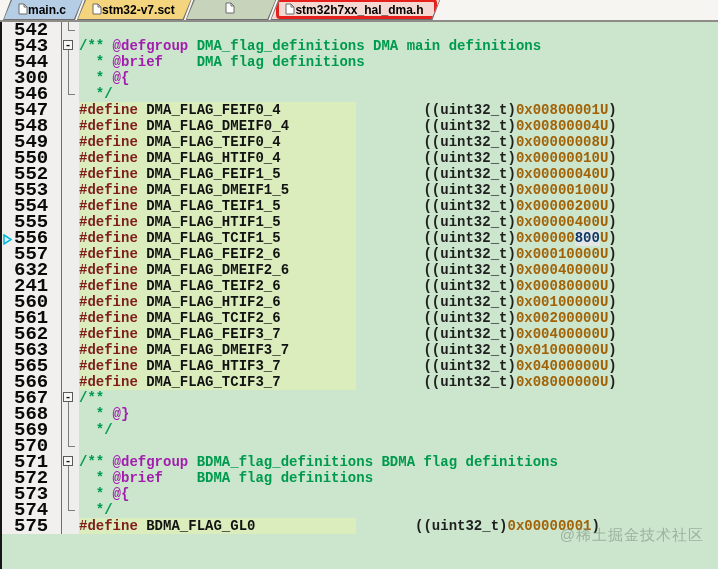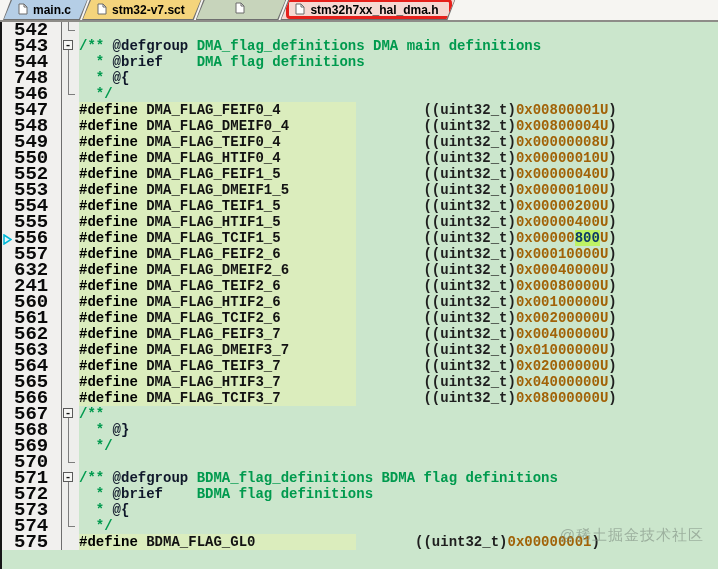--- a/index.html
+++ b/index.html
@@ -12,21 +12,21 @@
   .tabbar{
     position:relative;height:20px;background:#f6f5f2;
     border-bottom:2px solid #8e8c88;
     display:flex;align-items:flex-end;padding-left:3px;
     font-family:"Liberation Sans","DejaVu Sans",sans-serif;
   }
   .tab{height:20px;margin-left:-6px;position:relative;
        clip-path:polygon(8px 0,100% 0,calc(100% - 8px) 100%,0 100%);
        background:#6f6f6f;padding:1px 1px 0 1px;}
   .tab:first-child{margin-left:0;}
-  .tab-in{height:19px;display:flex;align-items:center;gap:5px;
+  .tab-in{height:19px;display:flex;align-items:center;
           padding:0 16px 0 14px;
           clip-path:polygon(8px 0,100% 0,calc(100% - 8px) 100%,0 100%);}
   .tab-label{font-size:12px;font-weight:bold;color:#000;white-space:nowrap;}
   .doc-icon{flex:0 0 auto;}
   .annotation-box{position:absolute;left:6px;right:4px;top:0;bottom:1px;
         border:3px solid #e6201b;border-radius:4px;pointer-events:none;}
   
   .editor{
     position:relative;height:547px;background:#cbe6cc;
     border-left:2px solid #161616;
@@ -39,26 +39,26 @@
         border-left:1px solid #6e6e6e;}
   .fline{position:absolute;left:6px;width:1px;background:#7d7d7d;}
   .ftick{position:absolute;left:6px;height:1px;width:7px;background:#7d7d7d;}
   .fbox{position:absolute;left:1px;top:2px;width:10px;height:10px;
         background:#f6f6f4;border:1px solid #5a5a5a;color:#111;
         font-size:11px;line-height:8px;text-align:center;box-sizing:border-box;}
   .code{flex:1 1 auto;white-space:pre;position:relative;color:#1f1f1f;}
   .code .seg{position:relative;z-index:1;}
   .band{position:absolute;left:0;top:0;bottom:0;width:277px;background:#dbedbd;z-index:0;}
   .c-comment{color:#009a4e;}
-  .c-doc{color:#0f172a;margin-top:8px;}
-  .c-pp{color:#000000;}
+  .c-doc{color:#a21caf;margin-top:8px;}
+  .c-pp{color:#7f1d1d;}
   .c-name{color:#121212;}
   .c-plain{color:#1f1f1f;}
   .c-num{color:#a16207;}
-  .c-numsel{color:#0c3a66;background:#bef264;}
+  .c-numsel{color:#0c3a66;background:#e5e5e5;}
   .arrow{position:absolute;left:1px;top:3px;}
   .watermark{position:absolute;right:14px;bottom:24px;
      font-family:"Liberation Sans","DejaVu Sans",sans-serif;
      font-size:15px;color:#7e8d80;opacity:.6;letter-spacing:1px;z-index:5;}
 </style>
 </head>
 <body>
 
 <div class="app">
   <div class="tabbar" id="tabbar">
@@ -123,21 +123,21 @@
       <div class="row">
         <div class="margin"></div>
         <div class="lnum">544</div>
         <div class="fold">
           <div class="fline" style="top: 0px; bottom: 0px;"></div>
         </div>
         <div class="code"><span class="seg c-comment">  * </span><span class="seg c-doc">@brief</span><span class="seg c-comment">    DMA flag definitions</span></div>
       </div>
       <div class="row">
         <div class="margin"></div>
-        <div class="lnum">748</div>
+        <div class="lnum">300</div>
         <div class="fold">
           <div class="fline" style="top: 0px; bottom: 0px;"></div>
         </div>
         <div class="code"><span class="seg c-comment">  * </span><span class="seg c-doc">@{</span></div>
       </div>
       <div class="row">
         <div class="margin"></div>
         <div class="lnum">546</div>
         <div class="fold">
           <div class="fline" style="top: 0px; height: 8px;"></div>
@@ -237,26 +237,20 @@
         <div class="margin"></div>
         <div class="lnum">562</div>
         <div class="fold"></div>
         <div class="code"><div class="band"></div><span class="seg c-pp">#define </span><span class="seg c-name">DMA_FLAG_FEIF3_7</span><span class="seg c-plain">                 ((uint32_t)</span><span class="seg c-num">0x00400000U</span><span class="seg c-plain">)</span></div>
       </div>
       <div class="row">
         <div class="margin"></div>
         <div class="lnum">563</div>
         <div class="fold"></div>
         <div class="code"><div class="band"></div><span class="seg c-pp">#define </span><span class="seg c-name">DMA_FLAG_DMEIF3_7</span><span class="seg c-plain">                ((uint32_t)</span><span class="seg c-num">0x01000000U</span><span class="seg c-plain">)</span></div>
-      </div>
-      <div class="row">
-        <div class="margin"></div>
-        <div class="lnum">564</div>
-        <div class="fold"></div>
-        <div class="code"><div class="band"></div><span class="seg c-pp">#define </span><span class="seg c-name">DMA_FLAG_TEIF3_7</span><span class="seg c-plain">                 ((uint32_t)</span><span class="seg c-num">0x02000000U</span><span class="seg c-plain">)</span></div>
       </div>
       <div class="row">
         <div class="margin"></div>
         <div class="lnum">565</div>
         <div class="fold"></div>
         <div class="code"><div class="band"></div><span class="seg c-pp">#define </span><span class="seg c-name">DMA_FLAG_HTIF3_7</span><span class="seg c-plain">                 ((uint32_t)</span><span class="seg c-num">0x04000000U</span><span class="seg c-plain">)</span></div>
       </div>
       <div class="row">
         <div class="margin"></div>
         <div class="lnum">566</div>

